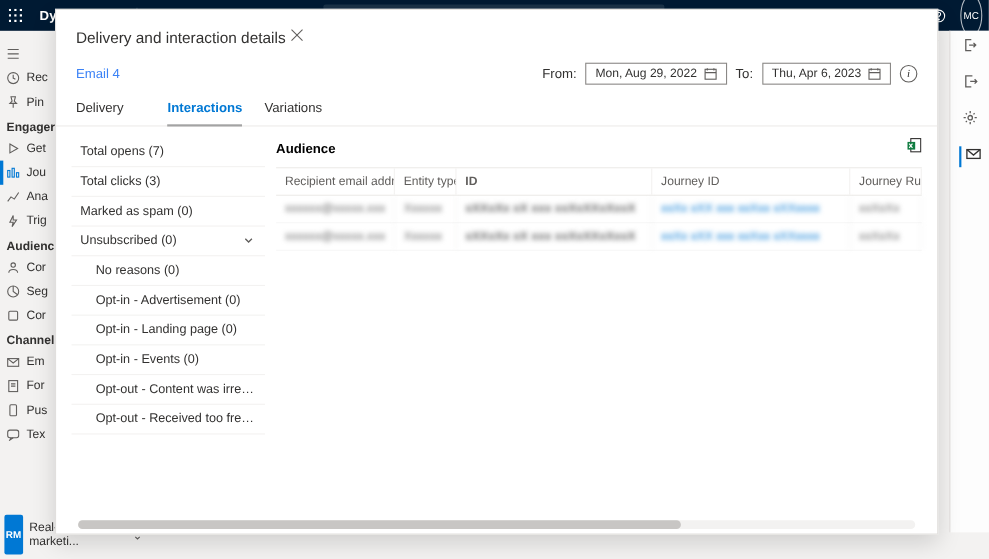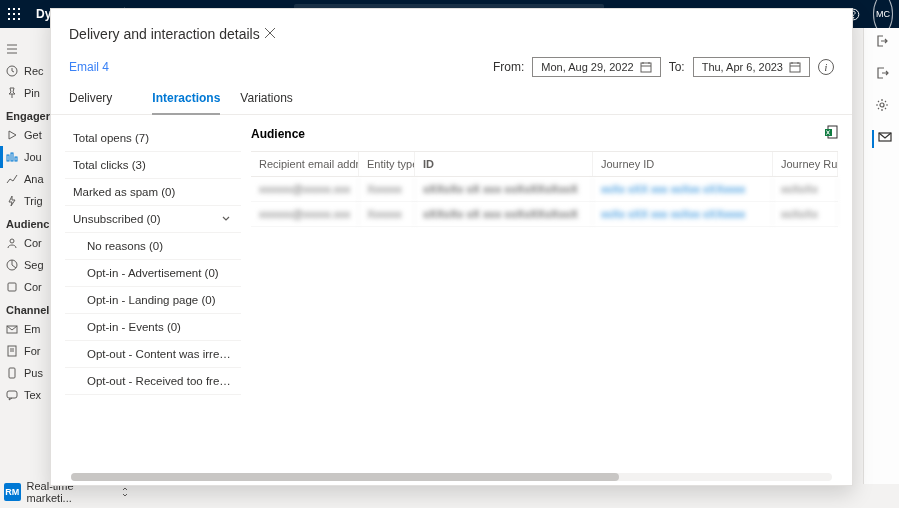--- a/index.html
+++ b/index.html
@@ -12,21 +12,21 @@
 .appbar .area { padding: 0 8px; opacity: .85; border-left: 1px solid rgba(255,255,255,.2); }
 .appbar .search { margin-left: 100px; width: 310px; height: 20px; background: rgba(255,255,255,.1); border-radius: 2px; display:flex; align-items:center; padding: 0 6px; color:#ccc; font-size:11px; }
 .appbar .search svg { margin-right:4px; }
 .appbar .spacer { flex:1; }
 .appbar .icon { width: 28px; display:flex; align-items:center; justify-content:center; cursor:pointer; }
 .appbar .avatar { width:20px; height:38px; border:1px solid rgba(255,255,255,.7); border-radius:50%; font-size:9px; display:flex; align-items:center; justify-content:center; margin: 0 6px; }
 .bg-wide { position:absolute; top:28px; left:0; bottom:0; width:130px; padding-top:10px; font-size:11px; color:#323130; }
 .bg-wide .row { display:flex; align-items:center; height:22px; padding-left:6px; gap:6px; white-space:nowrap; overflow:hidden; }
 .bg-wide .sect { font-weight:600; padding:6px 0 2px 6px; font-size:11px; }
 .bg-wide .footer { position:absolute; bottom:4px; left:4px; display:flex; align-items:center; gap:6px; }
-.bg-wide .footer .sq { width:18px; height:18px; background:#0078d4; color:#fff; font-size:9px; font-weight:600; display:flex; align-items:center; justify-content:center; border-radius:2px;}
+.bg-wide .footer .sq { width:18px; height:36px; background:#0078d4; color:#fff; font-size:9px; font-weight:600; display:flex; align-items:center; justify-content:center; border-radius:2px;}
 .bg-wide svg { flex-shrink:0; }
 
 .right-rail { position:absolute; top:28px; right:0; bottom:24px; width:36px; border-left:1px solid #e1dfdd; background:#fdfdfd; display:flex; flex-direction:column; align-items:center; padding-top:6px; gap:14px; color:#605e5c; }
 
 .bg-top-cmd { position:absolute; top:34px; right:46px; font-size:11px; color:#605e5c; }
 .modal { position:absolute; top:8px; left:50px; right:46px; bottom:22px; background:#fff; border:1px solid #e1dfdd; box-shadow:0 8px 20px rgba(0,0,0,.15); display:flex; flex-direction:column; }
 .modal-head { padding: 12px 18px 4px 18px; display:flex; flex-direction:column; gap:10px; }
 .modal-title-row { display:flex; align-items:center; justify-content:flex-start; }
 .modal-title { font-size:14px; color:#323130; }
 .close-btn { cursor:pointer; color:#605e5c; padding:4px; }

